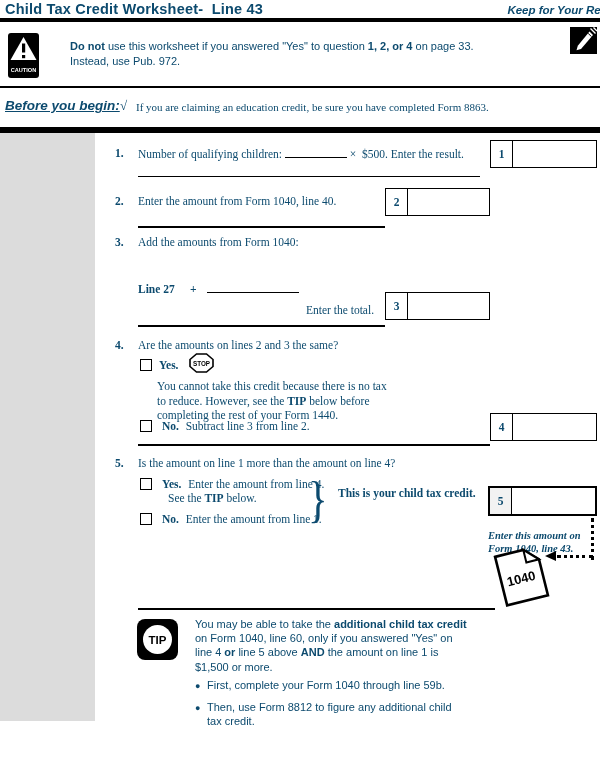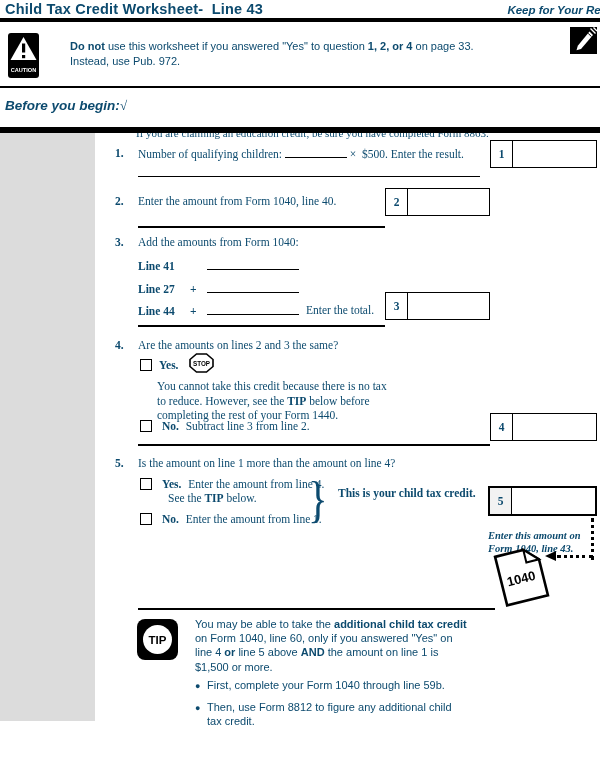--- a/index.html
+++ b/index.html
@@ -10,23 +10,23 @@
   .bar{position:absolute;left:0;width:600px;background:#000;}
 
   
   #title{left:5px;top:1px;font:bold 14.5px "Liberation Sans",sans-serif;letter-spacing:.2px;}
   #keep{right:4px;top:4px;font:bold italic 11.5px "Liberation Sans",sans-serif;}
   #bar1{top:18px;height:4px;}
   #caution-icon{left:8px;top:33px;}
   #caution-text{left:70px;top:39px;width:440px;font:11px "Liberation Sans",sans-serif;line-height:14.5px;}
   #pencil-icon{left:570px;top:27px;}
   #rule2{top:86px;height:2px;}
-  #before-label{left:5px;top:98px;font:bold italic 13.5px "Liberation Sans",sans-serif;}
+  #before-label{left:5px;top:98px;font:bold italic 13.5px "Liberation Sans",sans-serif;text-decoration:underline;}
   #before-check{left:120px;top:98px;font:13px "Liberation Serif",serif;}
-  #before-text{left:136px;top:101px;font:11px "Liberation Serif",serif;margin-top:26px;}
+  #before-text{left:136px;top:101px;font:11px "Liberation Serif",serif;}
   #bar2{top:127px;height:6px;}
   #graystrip{left:0;top:133px;width:95px;height:588px;background:#dcdcdc;}
   #bottombar{top:765px;height:7px;}
 
   
   .itemnum{position:absolute;font:bold 11.5px "Liberation Serif",serif;}
   .itemtext{position:absolute;font:11.5px "Liberation Serif",serif;}
   .blank{display:inline-block;border-bottom:1.5px solid #000;height:10px;vertical-align:baseline;}
   .rule{position:absolute;background:#000;}
   .abox{position:absolute;display:flex;border:1.5px solid #000;background:#fff;box-sizing:border-box;}
@@ -144,32 +144,22 @@
   <div class="itemnum" id="i2-num">2.</div>
   <div class="itemtext" id="i2-text">Enter the amount from Form 1040, line 40.</div>
   <div class="abox" id="box2">
     <div class="abox-num">2</div>
     <div class="abox-field"></div>
   </div>
   <div class="rule" id="rule-i2"></div>
 
   <div class="itemnum" id="i3-num">3.</div>
   <div class="itemtext" id="i3-text">Add the amounts from Form 1040:</div>
-  <div class="i3-row" id="i3-r0">
-    <span class="i3-label">Line 41</span>
-    <span class="i3-plus"></span>
-    <span class="blank i3-blank"></span>
-  </div>
   <div class="i3-row" id="i3-r1">
     <span class="i3-label">Line 27</span>
-    <span class="i3-plus">+</span>
-    <span class="blank i3-blank"></span>
-  </div>
-  <div class="i3-row" id="i3-r2">
-    <span class="i3-label">Line 44</span>
     <span class="i3-plus">+</span>
     <span class="blank i3-blank"></span>
   </div>
   <div class="itemtext" id="i3-total">Enter the total.</div>
   <div class="abox" id="box3">
     <div class="abox-num">3</div>
     <div class="abox-field"></div>
   </div>
   <div class="rule" id="rule-i3"></div>
 

